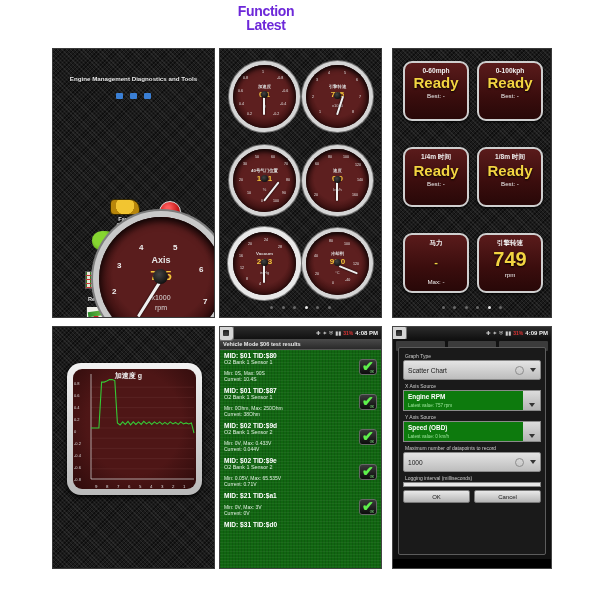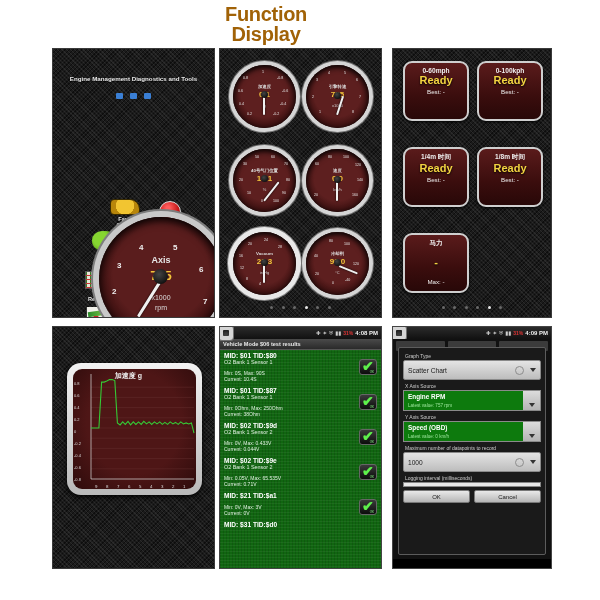--- a/index.html
+++ b/index.html
@@ -3,21 +3,21 @@
 <meta charset="utf-8">
 <style>
   * { box-sizing: border-box; margin:0; padding:0; }
   body {
     width:600px; height:600px; background:#fff;
     font-family:"Liberation Sans", sans-serif;
     position:relative; overflow:hidden;
   }
   .title {
     position:absolute; left:0; top:4px; width:532px; text-align:center;
-    font-size:20px; font-weight:bold; color:#a16207; line-height:1.02;
+    font-size:14px; font-weight:bold; color:#6d28d9; line-height:1.02;
     letter-spacing:-0.3px;
   }
   .title span { display:block; }
 
   
   .panel { position:absolute; overflow:hidden; }
 
   .carbon {
     background-color:#1b1b1b;
     background-image:
@@ -104,21 +104,21 @@
 
   
   #p3 { left:392px; top:48px; width:160px; height:270px; }
   .tile {
     position:absolute; border-radius:9px;
     background:linear-gradient(180deg,#5a1b1b,#3a0d0d 60%,#280808);
     border:2px solid #cfcfcf; box-shadow:0 1px 3px #000;
     text-align:center; overflow:hidden;
   }
   .tile .tl { color:#f0f0f0; font-size:6.6px; font-weight:bold; margin-top:4px; }
-  .tile .tv { color:#f3d441; font-size:11px; font-weight:bold; line-height:1.05; margin-top:1px;
+  .tile .tv { color:#f3d441; font-size:15px; font-weight:bold; line-height:1.05; margin-top:1px;
               text-shadow:0 1px 2px #000; }
   .tile .tb { color:#efefef; font-size:6.2px; margin-top:1px; }
   .tile.rpm .tv { font-size:20px; }
 
   
   #p4 { left:52px; top:326px; width:163px; height:243px; }
   .gframe {
     position:absolute; left:14px; top:36px; width:135px; height:132px;
     border-radius:14px; background:linear-gradient(180deg,#f2f2f2,#b9b9b9);
     box-shadow:0 2px 5px #000; padding:6px;
@@ -211,21 +211,21 @@
   .btn { flex:1; height:13px; border-radius:2px;
          background:linear-gradient(180deg,#e9e9e9,#b6b6b6);
          border:1px solid #787878; color:#1a1a1a; font-size:6px;
          display:flex; align-items:center; justify-content:center; }
 </style>
 </head>
 <body>
 
 <div class="title">
   <span>Function</span>
-  <span>Display</span>
+  <span>Latest</span>
 </div>
 
 <div class="panel carbon" id="p1">
   <div class="hdr">Engine Management Diagnostics and Tools</div>
   <div class="hdricons">
     <i></i>
     <i></i>
     <i></i>
   </div>
 
@@ -394,20 +394,25 @@
   <div class="tile" style="left:84px;top:98px;width:66px;height:60px;">
     <div class="tl">1/8m 时间</div>
     <div class="tv">Ready</div>
     <div class="tb">Best: -</div>
   </div>
   <div class="tile" style="left:10px;top:184px;width:66px;height:60px;">
     <div class="tl">马力</div>
     <div class="tv" style="font-size:11px;margin-top:9px;">-</div>
     <div class="tb" style="margin-top:9px;">Max: -</div>
   </div>
+  <div class="tile rpm" style="left:84px;top:184px;width:66px;height:60px;">
+    <div class="tl">引擎转速</div>
+    <div class="tv">749</div>
+    <div class="tb">rpm</div>
+  </div>
 
   <div class="dots">
     <i></i>
     <i></i>
     <i></i>
     <i></i>
     <i class="on"></i>
     <i></i>
   </div>
 </div>

